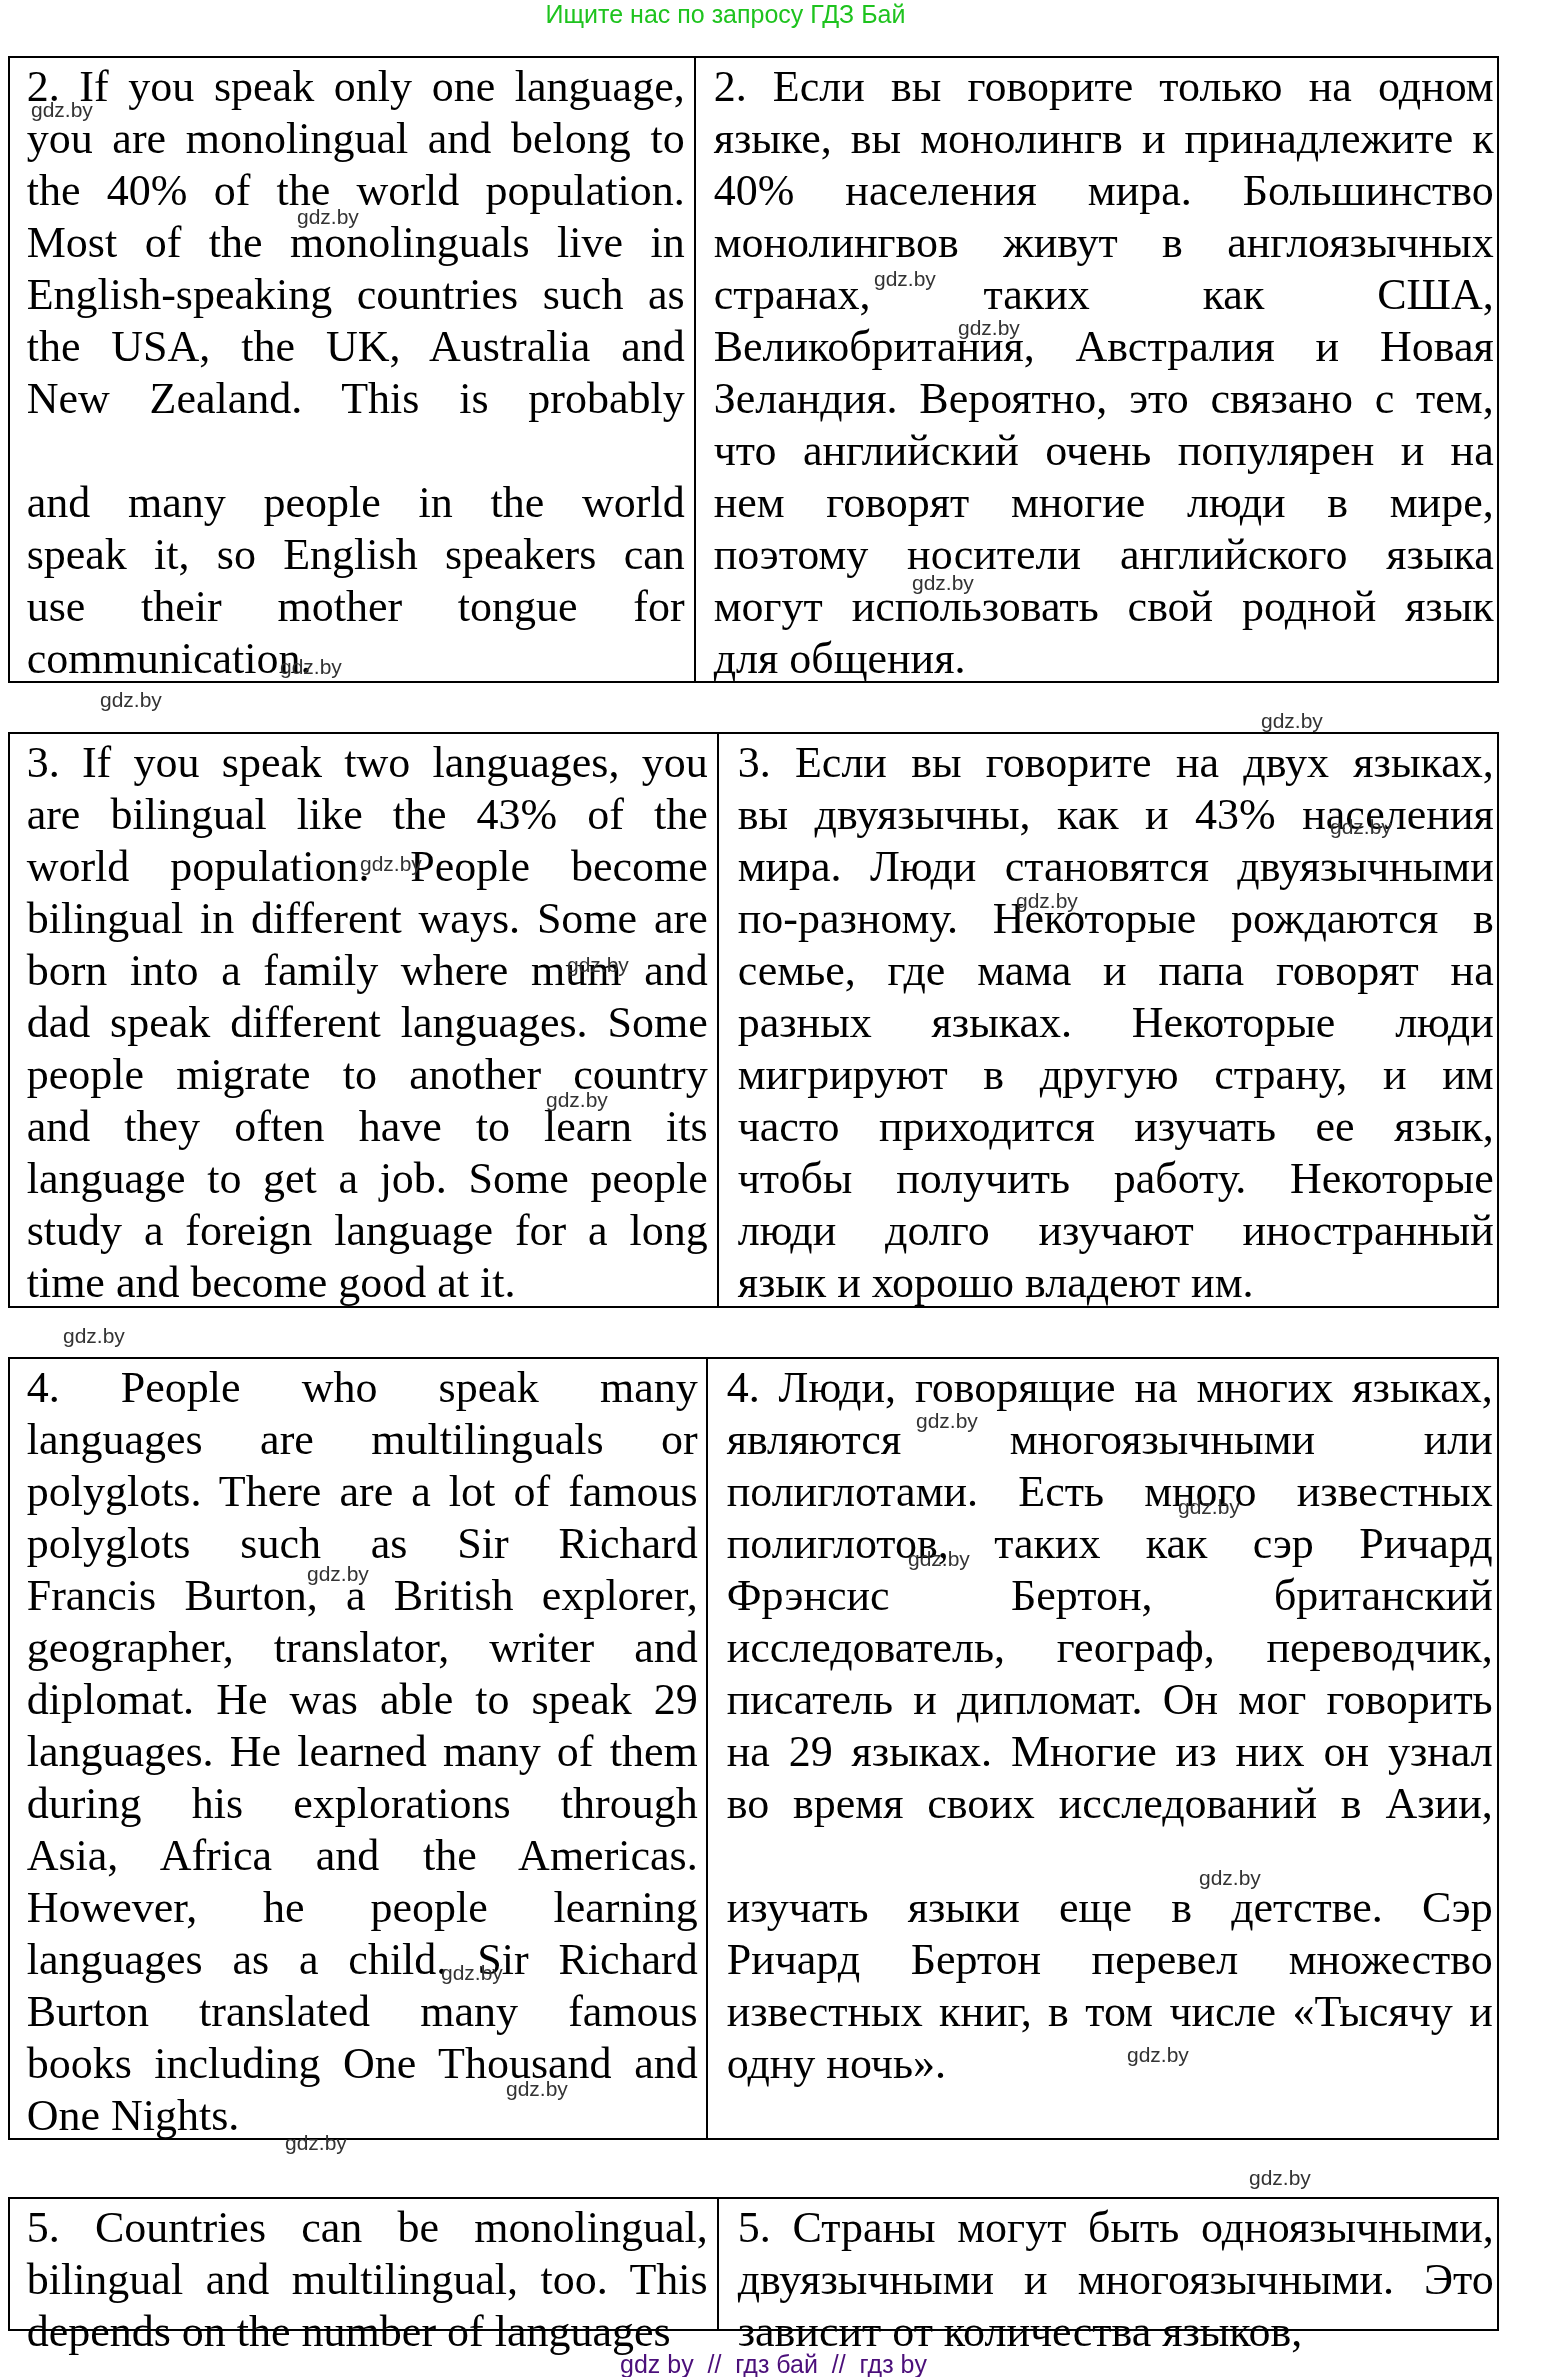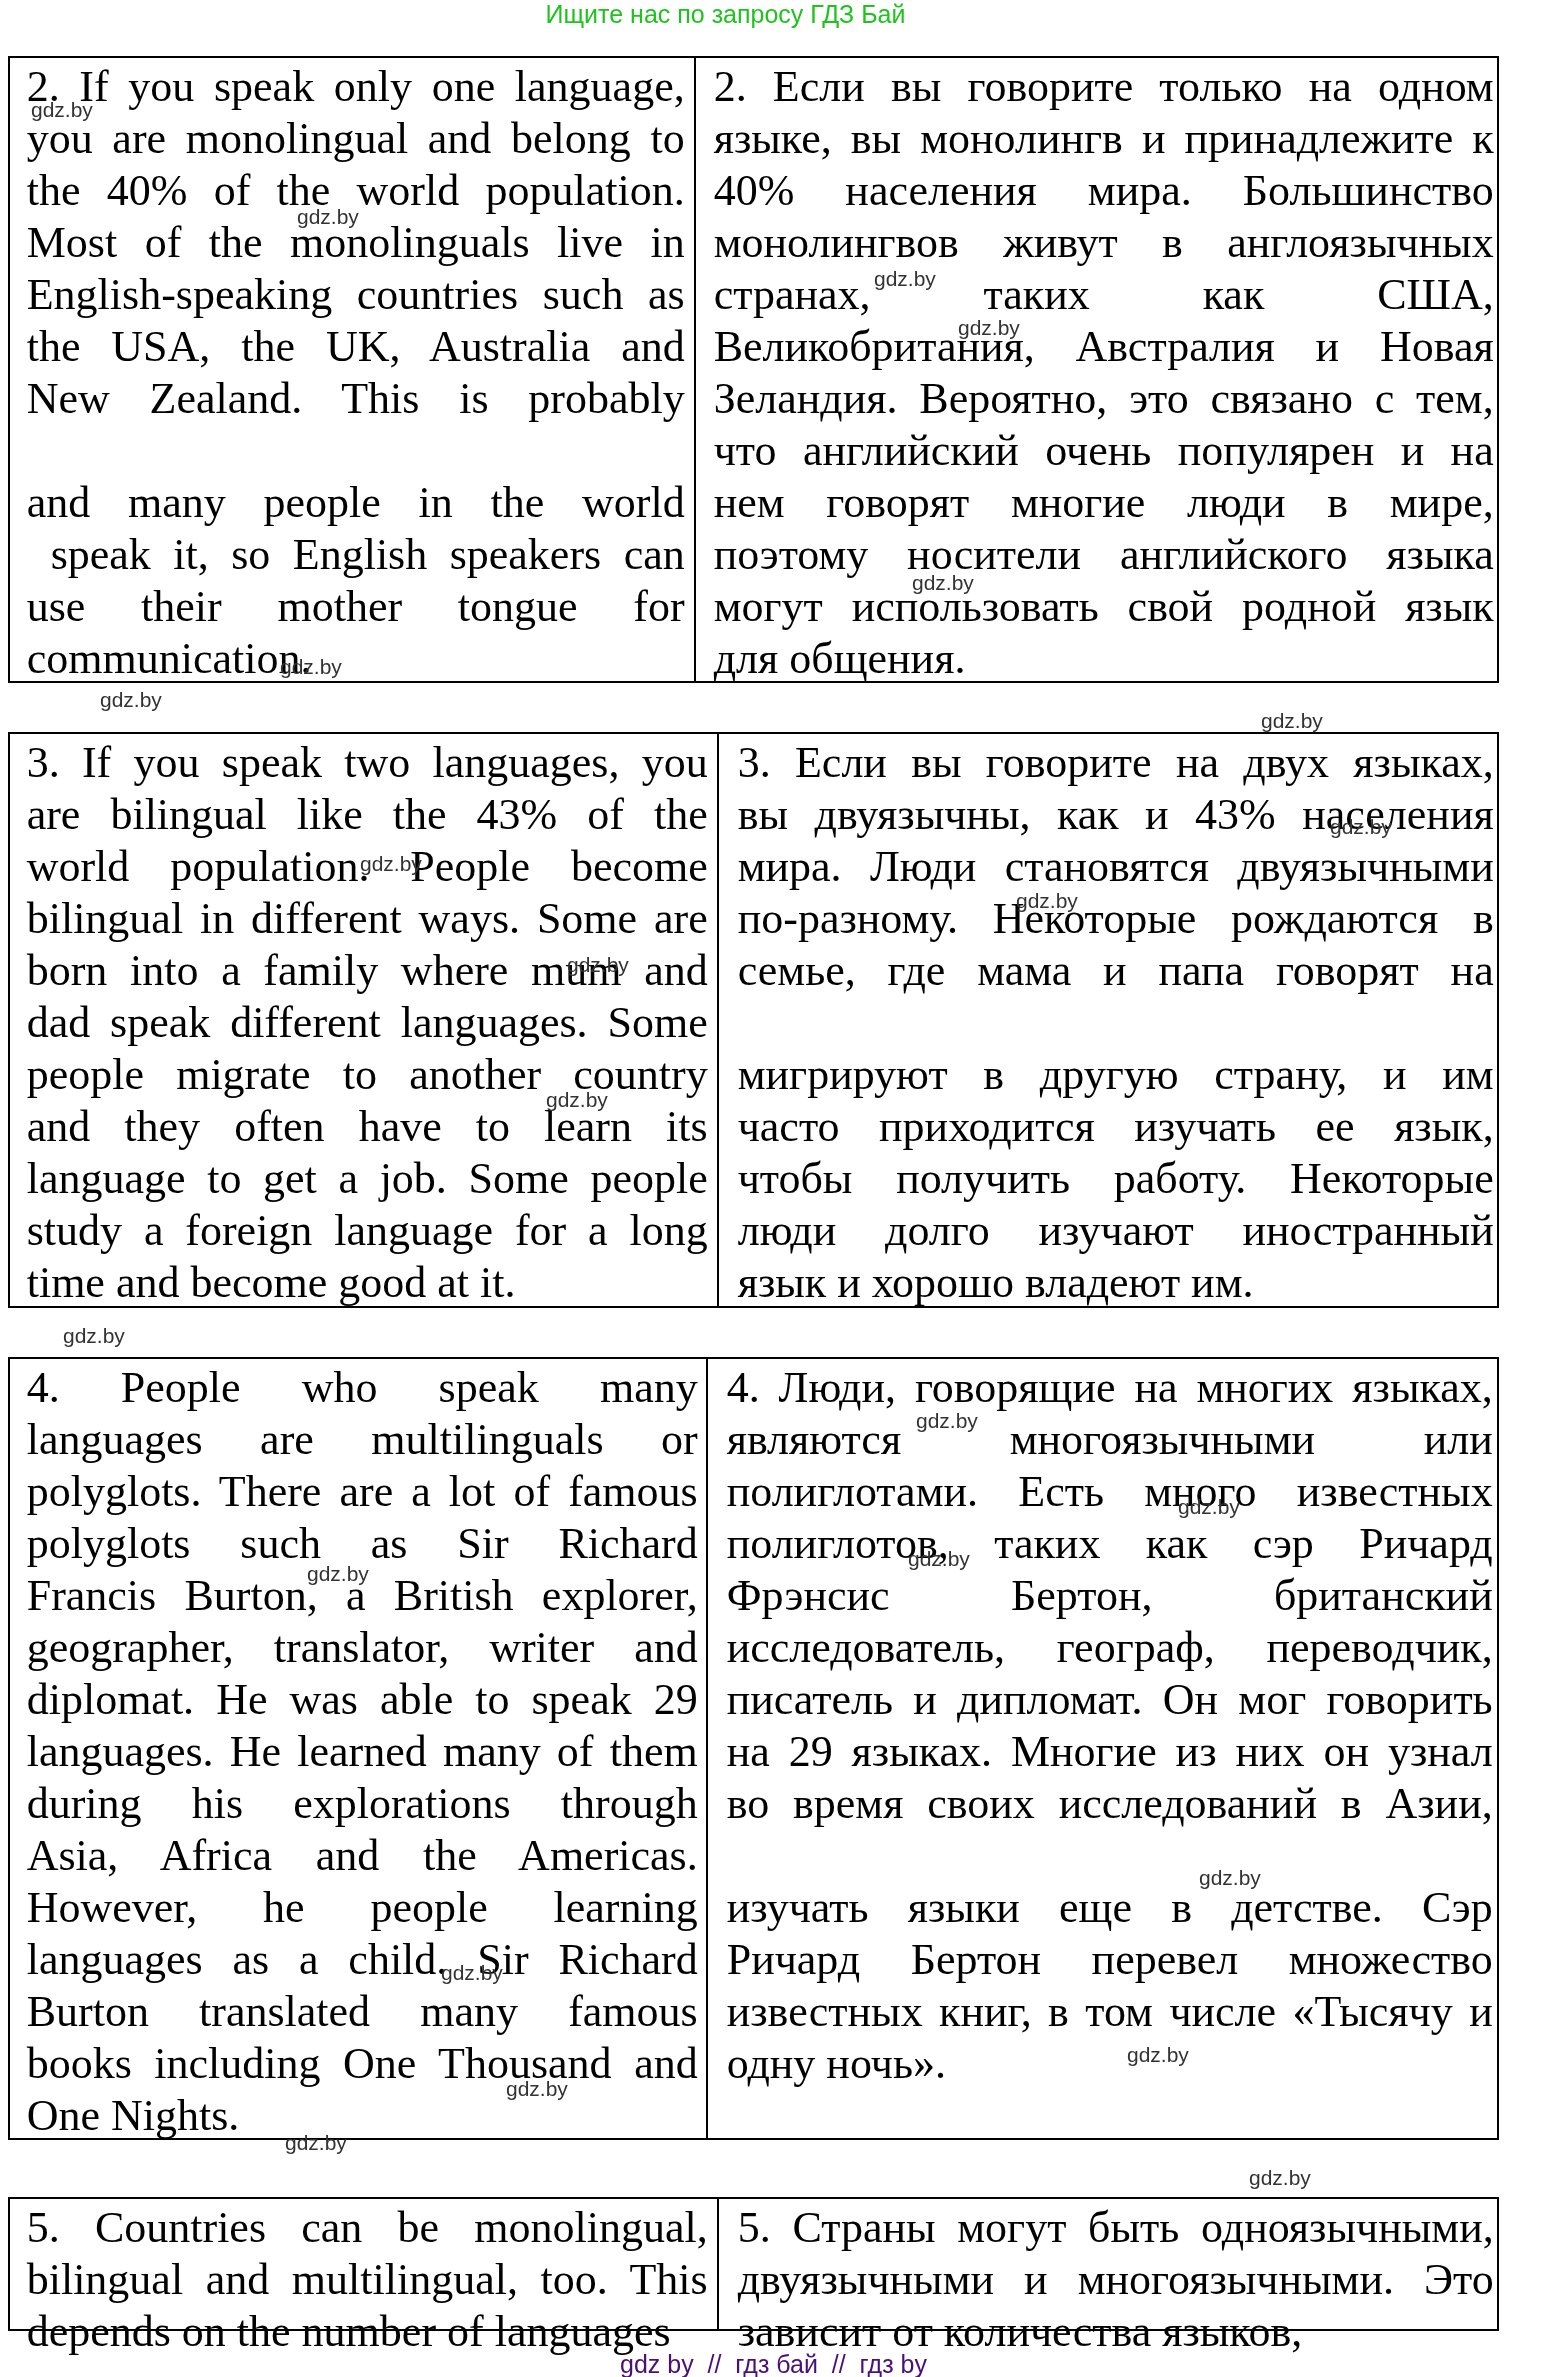--- a/index.html
+++ b/index.html
@@ -26,21 +26,21 @@
 <div class="tbl" style="left:7.7px; top:56px; width:1491px; height:627px;">
   <div class="cell" style="left:17px; width:658px;" id="s0en">
       <div class="line" style="top: 6.1px;">2. If you speak only one language,</div>
       <div class="line" style="top: 58px;">you are monolingual and belong to</div>
       <div class="line" style="top: 110px;">the 40% of the world population.</div>
       <div class="line" style="top: 162px;">Most of the monolinguals live in</div>
       <div class="line" style="top: 214px;">English-speaking countries such as</div>
       <div class="line" style="top: 266px;">the USA, the UK, Australia and</div>
       <div class="line" style="top: 318px;">New Zealand. This is probably</div>
       <div class="line" style="top: 422px;">and many people in the world</div>
-      <div class="line" style="top: 474px; margin-left: 24px;">speak it, so English speakers can</div>
+      <div class="line" style="top: 474px;">speak it, so English speakers can</div>
       <div class="line" style="top: 526px;">use their mother tongue for</div>
       <div class="line last" style="top: 578px;">communication.</div>
     </div>
   <div class="divider" style="left:684px;"></div>
   <div class="cell" style="left:704px; width:780px;" id="s0ru">
       <div class="line" style="top: 6.1px;">2. Если вы говорите только на одном</div>
       <div class="line" style="top: 58px;">языке, вы монолингв и принадлежите к</div>
       <div class="line" style="top: 110px;">40% населения мира. Большинство</div>
       <div class="line" style="top: 162px;">монолингвов живут в англоязычных</div>
       <div class="line" style="top: 214px;">странах, таких как США,</div>
@@ -75,20 +75,21 @@
       <div class="line" style="top: 474px;">study a foreign language for a long</div>
       <div class="line last" style="top: 526px;">time and become good at it.</div>
     </div>
   <div class="divider" style="left:707px;"></div>
   <div class="cell" style="left:728px; width:756px;" id="s1ru">
       <div class="line" style="top: 6.1px;">3. Если вы говорите на двух языках,</div>
       <div class="line" style="top: 58px;">вы двуязычны, как и 43% населения</div>
       <div class="line" style="top: 110px;">мира. Люди становятся двуязычными</div>
       <div class="line" style="top: 162px;">по-разному. Некоторые рождаются в</div>
       <div class="line" style="top: 214px;">семье, где мама и папа говорят на</div>
+      <div class="line" style="top: 266px;">разных языках. Некоторые люди</div>
       <div class="line" style="top: 318px;">мигрируют в другую страну, и им</div>
       <div class="line" style="top: 370px;">часто приходится изучать ее язык,</div>
       <div class="line" style="top: 422px;">чтобы получить работу. Некоторые</div>
       <div class="line" style="top: 474px;">люди долго изучают иностранный</div>
       <div class="line last" style="top: 526px;">язык и хорошо владеют им.</div>
     </div>
 </div>
 <div class="wm" style="left:360px; top:852px;">gdz.by</div>
 <div class="wm" style="left:567px; top:953px;">gdz.by</div>
 <div class="wm" style="left:546px; top:1088px;">gdz.by</div>

